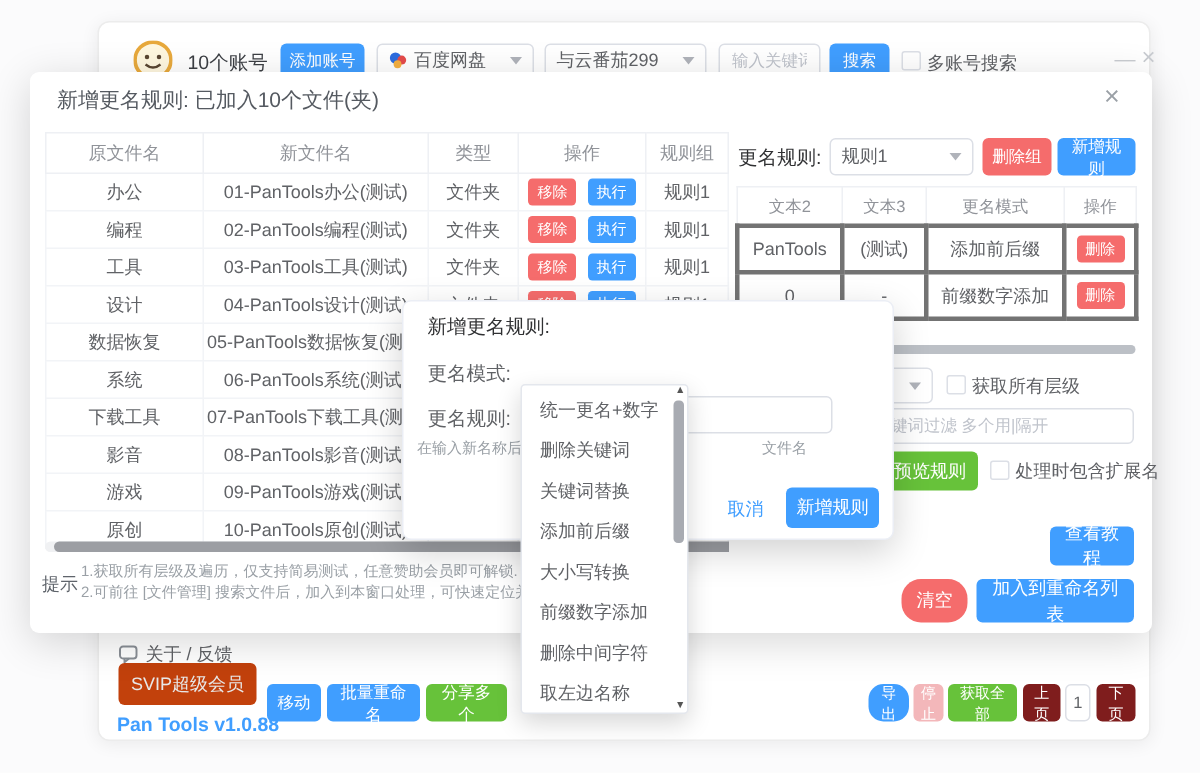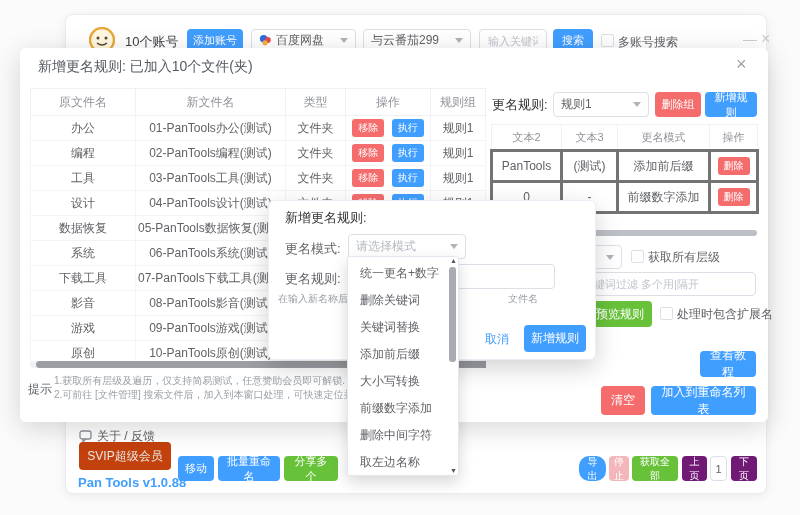--- a/index.html
+++ b/index.html
@@ -12,21 +12,21 @@
           box-shadow:0 6px 28px rgba(0,0,0,.16);z-index:10;}
   .panel{left:486px;top:86px;width:272px;height:334px;background:#fff;z-index:12;}
   .popup{left:268px;top:200px;width:326px;height:158px;background:#fff;border:1px solid #ebeef5;
          border-radius:6px;box-shadow:0 8px 24px rgba(0,0,0,.18);z-index:30;}
   .list{left:347px;top:256px;width:110px;height:218px;background:#fff;border:1px solid #e4e7ed;
         border-radius:3px;box-shadow:0 6px 16px rgba(0,0,0,.16);z-index:40;}
   
   .btn{display:flex;align-items:center;justify-content:center;border:none;border-radius:4px;
        color:#fff;font-size:12px;cursor:pointer;font-family:inherit;box-sizing:border-box;}
   .btn-blue{background:#409eff}.btn-red{background:#f56c6c}.btn-green{background:#67c23a}
-  .btn-gray{background:#701a75}.btn-pink{background:#f3b7ba}
+  .btn-gray{background:#7f1d1d}.btn-pink{background:#f3b7ba}
   .btn-dark{background:#c2410c;color:#e8e8e8}
   .btn-plain{background:#fff;color:#409eff}
   .mini{font-size:10px;padding:2px 6px;border-radius:3px;border:none;color:#fff;margin:0 2px;cursor:pointer;font-family:inherit;}
   .sel{display:flex;align-items:center;justify-content:space-between;box-sizing:border-box;
        border:1px solid #dcdfe6;border-radius:4px;background:#fff;padding:0 7px;font-size:12px;color:#606266;cursor:pointer;}
   .sel .ph{color:#b6bac1;}
   .caret{width:0;height:0;border-left:4px solid transparent;border-right:4px solid transparent;
          border-top:5px solid #b0b3ba;margin-left:4px;flex:0 0 auto;}
   .inp{box-sizing:border-box;border:1px solid #dcdfe6;border-radius:4px;font-size:11px;padding:0 8px;
        color:#606266;font-family:inherit;outline:none;background:#fff;}
@@ -306,30 +306,26 @@
   <span class="abs chk" style="left:631px;top:250px;z-index:13;"></span>
   <span class="abs lbl12" style="left:648px;top:249px;z-index:13;">获取所有层级</span>
 
   <input class="abs inp" style="left: 585px; top: 272px; width: 171px; height: 24px; z-index: 13;" placeholder="键词过滤 多个用|隔开">
 
   <button class="abs btn btn-green" style="left:540px;top:301px;width:112px;height:26px;justify-content:flex-end;padding-right:8px;z-index:13;">/ 预览规则</button>
   <span class="abs chk" style="left:660px;top:307px;z-index:13;"></span>
   <span class="abs lbl12" style="left:677px;top:306px;z-index:13;">处理时包含扩展名</span>
 
   <button class="abs btn btn-blue" style="left:700px;top:351px;width:56px;height:26px;z-index:13;">查看教程</button>
-  <button class="abs btn btn-red" style="left:601px;top:386px;width:44px;height:29px;z-index:13;">清空</button>
+  <button class="abs btn btn-red" style="left:601px;top:386px;width:44px;height:29px;z-index:13;border-radius:13px;">清空</button>
   <button class="abs btn btn-blue" style="left:651px;top:386px;width:105px;height:29px;z-index:13;">加入到重命名列表</button>
 
   <div class="abs popup"></div>
   <div class="abs" style="left:285px;top:209px;font-size:13px;color:#303133;z-index:31;">新增更名规则:</div>
   <div class="abs" style="left:285px;top:240px;font-size:13px;color:#606266;z-index:31;">更名模式:</div>
-  <div class="abs sel" style="left:348px;top:234px;width:118px;height:25px;z-index:31;">
-    <span class="ph">请选择模式</span>
-    <span class="caret"></span>
-  </div>
   <div class="abs" style="left:285px;top:270px;font-size:13px;color:#606266;z-index:31;">更名规则:</div>
   <input class="abs inp" style="left: 348px; top: 264px; width: 207px; height: 25px; z-index: 31;">
   <div class="abs tiptext" style="left:278px;top:292px;z-index:31;">在输入新名称后加</div>
   <div class="abs tiptext" style="left:508px;top:292px;z-index:31;">文件名</div>
   <button class="abs btn btn-plain" style="left:476px;top:327px;width:42px;height:24px;z-index:31;">取消</button>
   <button class="abs btn btn-blue" style="left:524px;top:325px;width:62px;height:27px;z-index:31;">新增规则</button>
 
   <div class="abs list">
     <div style="padding:3px 14px 3px 0;">
       <div class="opt">统一更名+数字</div>

